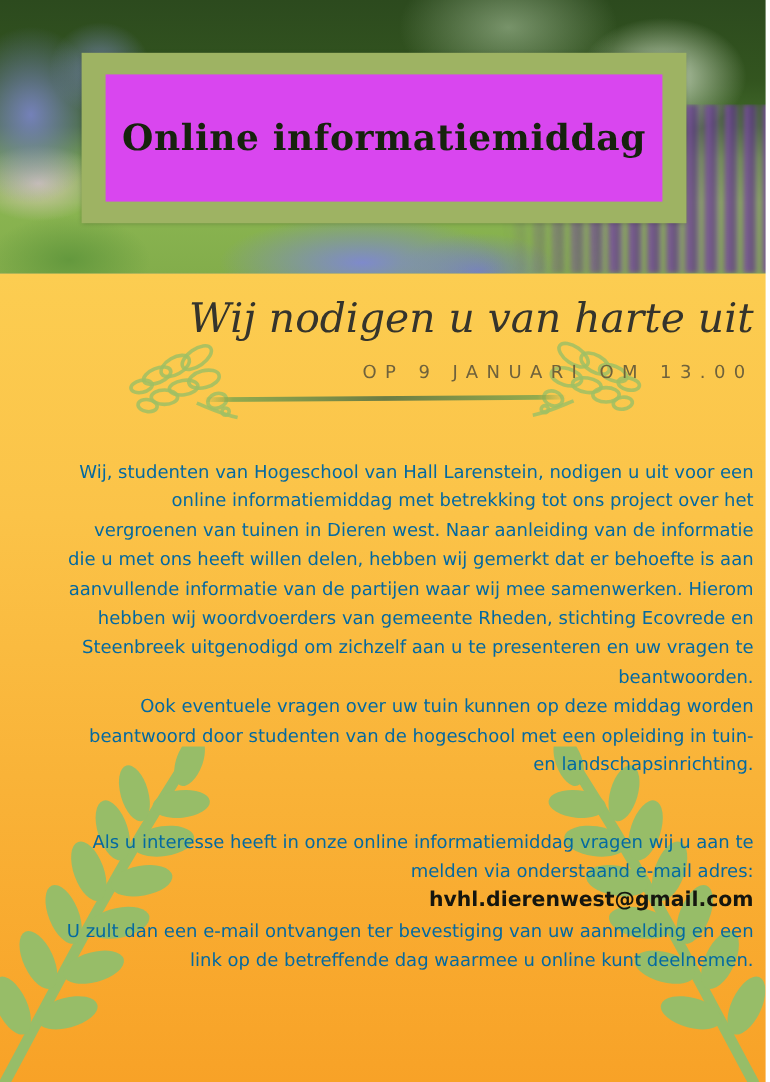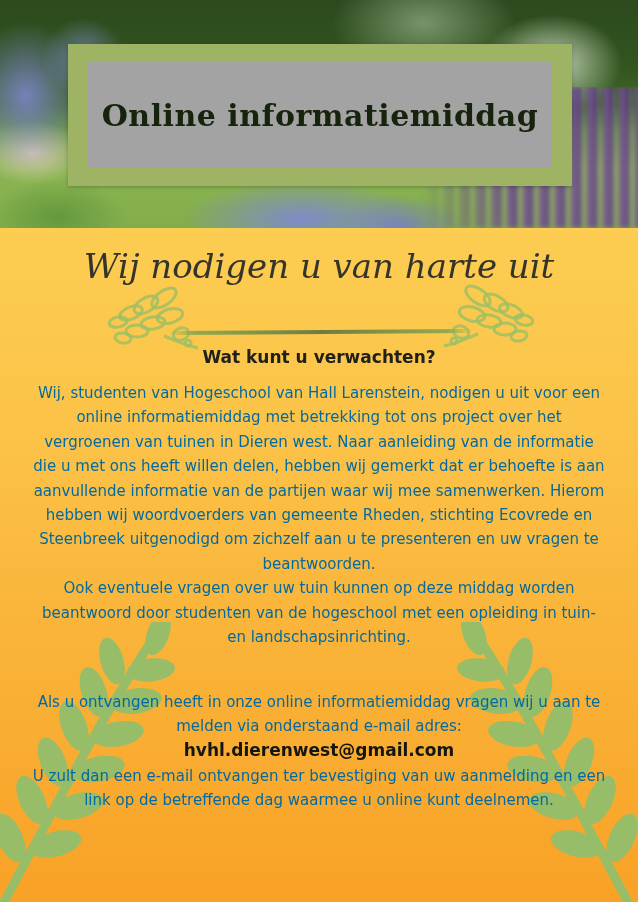--- a/index.html
+++ b/index.html
@@ -31,32 +31,32 @@
     -webkit-mask-image:linear-gradient(260deg,#000 55%,transparent 88%);
     mask-image:linear-gradient(260deg,#000 55%,transparent 88%);
   }
   
   .banner {
     position:absolute; left:68px; top:44px; width:504px; height:142px;
     background:#9eb363; box-shadow:0 1px 4px rgba(0,0,0,.25);
   }
   .banner-inner {
     position:absolute; left:20px; right:20px; top:18px; bottom:18px;
-    background:#a3a3a3; display:flex; align-items:center; justify-content:center;
+    background:#d946ef; display:flex; align-items:center; justify-content:center;
   }
   .flyer-title {
     font-family:"DejaVu Serif", serif; font-weight:700; font-size:30px;
     letter-spacing:.5px; color:#16230d; white-space:nowrap; margin:0;
   }
   
   .card {
     position:absolute; left:0; top:228px; width:642px; height:674px;
     background:linear-gradient(180deg,#fccd51 0%,#fbc348 30%,#f9b338 62%,#f8a227 100%);
   }
-  .txt { position:absolute; left:10px; right:14px; text-align:center; z-index:2; }
+  .txt { position:absolute; left:10px; right:14px; text-align:right; z-index:2; }
   .script-heading {
     font-family:"DejaVu Serif", serif; font-style:italic; font-size:34px;
     color:#35342c; top:246px;
   }
   .date-line {
     font-size:15px; letter-spacing:7px; color:#6f623c; top:301px;
   }
   .divider {
     position:absolute; left:170px; top:330px; width:302px; height:4px; z-index:1;
     border-radius:3px; transform:rotate(-.4deg);
@@ -167,37 +167,37 @@
       <ellipse cx="0" cy="0" rx="26" ry="12.5" transform="translate(102 70) rotate(-108)"></ellipse>
       <ellipse cx="0" cy="0" rx="26" ry="12.5" transform="translate(144 79) rotate(-8)"></ellipse>
       <ellipse cx="0" cy="0" rx="24" ry="11.5" transform="translate(120 39) rotate(-106)"></ellipse>
       <ellipse cx="0" cy="0" rx="24" ry="11.5" transform="translate(159 48) rotate(-6)"></ellipse>
       <ellipse cx="0" cy="0" rx="22" ry="11" transform="translate(166 12) rotate(-70)"></ellipse>
     </g>
   </svg>
 
   <div class="txt script-heading">Wij nodigen u van harte uit</div>
 
-
-  <div class="txt section-heading h-expect">Wat kunt u verwachten?</div>
+  <div class="txt date-line">OP 9 JANUARI OM 13.00</div>
+
 
   <div class="txt body-text para-1">Wij, studenten van Hogeschool van Hall Larenstein, nodigen u uit voor een
 online informatiemiddag met betrekking tot ons project over het
 vergroenen van tuinen in Dieren west. Naar aanleiding van de informatie
 die u met ons heeft willen delen, hebben wij gemerkt dat er behoefte is aan
 aanvullende informatie van de partijen waar wij mee samenwerken. Hierom
 hebben wij woordvoerders van gemeente Rheden, stichting Ecovrede en
 Steenbreek uitgenodigd om zichzelf aan u te presenteren en uw vragen te
 beantwoorden.
 Ook eventuele vragen over uw tuin kunnen op deze middag worden
 beantwoord door studenten van de hogeschool met een opleiding in tuin-
 en landschapsinrichting.</div>
 
 
-  <div class="txt body-text para-intro">Als u ontvangen heeft in onze online informatiemiddag vragen wij u aan te
+  <div class="txt body-text para-intro">Als u interesse heeft in onze online informatiemiddag vragen wij u aan te
 melden via onderstaand e-mail adres:</div>
 
   <div class="txt body-text para-followup">U zult dan een e-mail ontvangen ter bevestiging van uw aanmelding en een
 link op de betreffende dag waarmee u online kunt deelnemen.</div>
 
   <div class="txt email-line">hvhl.dierenwest@gmail.com</div>
 
 
   <div class="right-edge"></div>
 </div>

